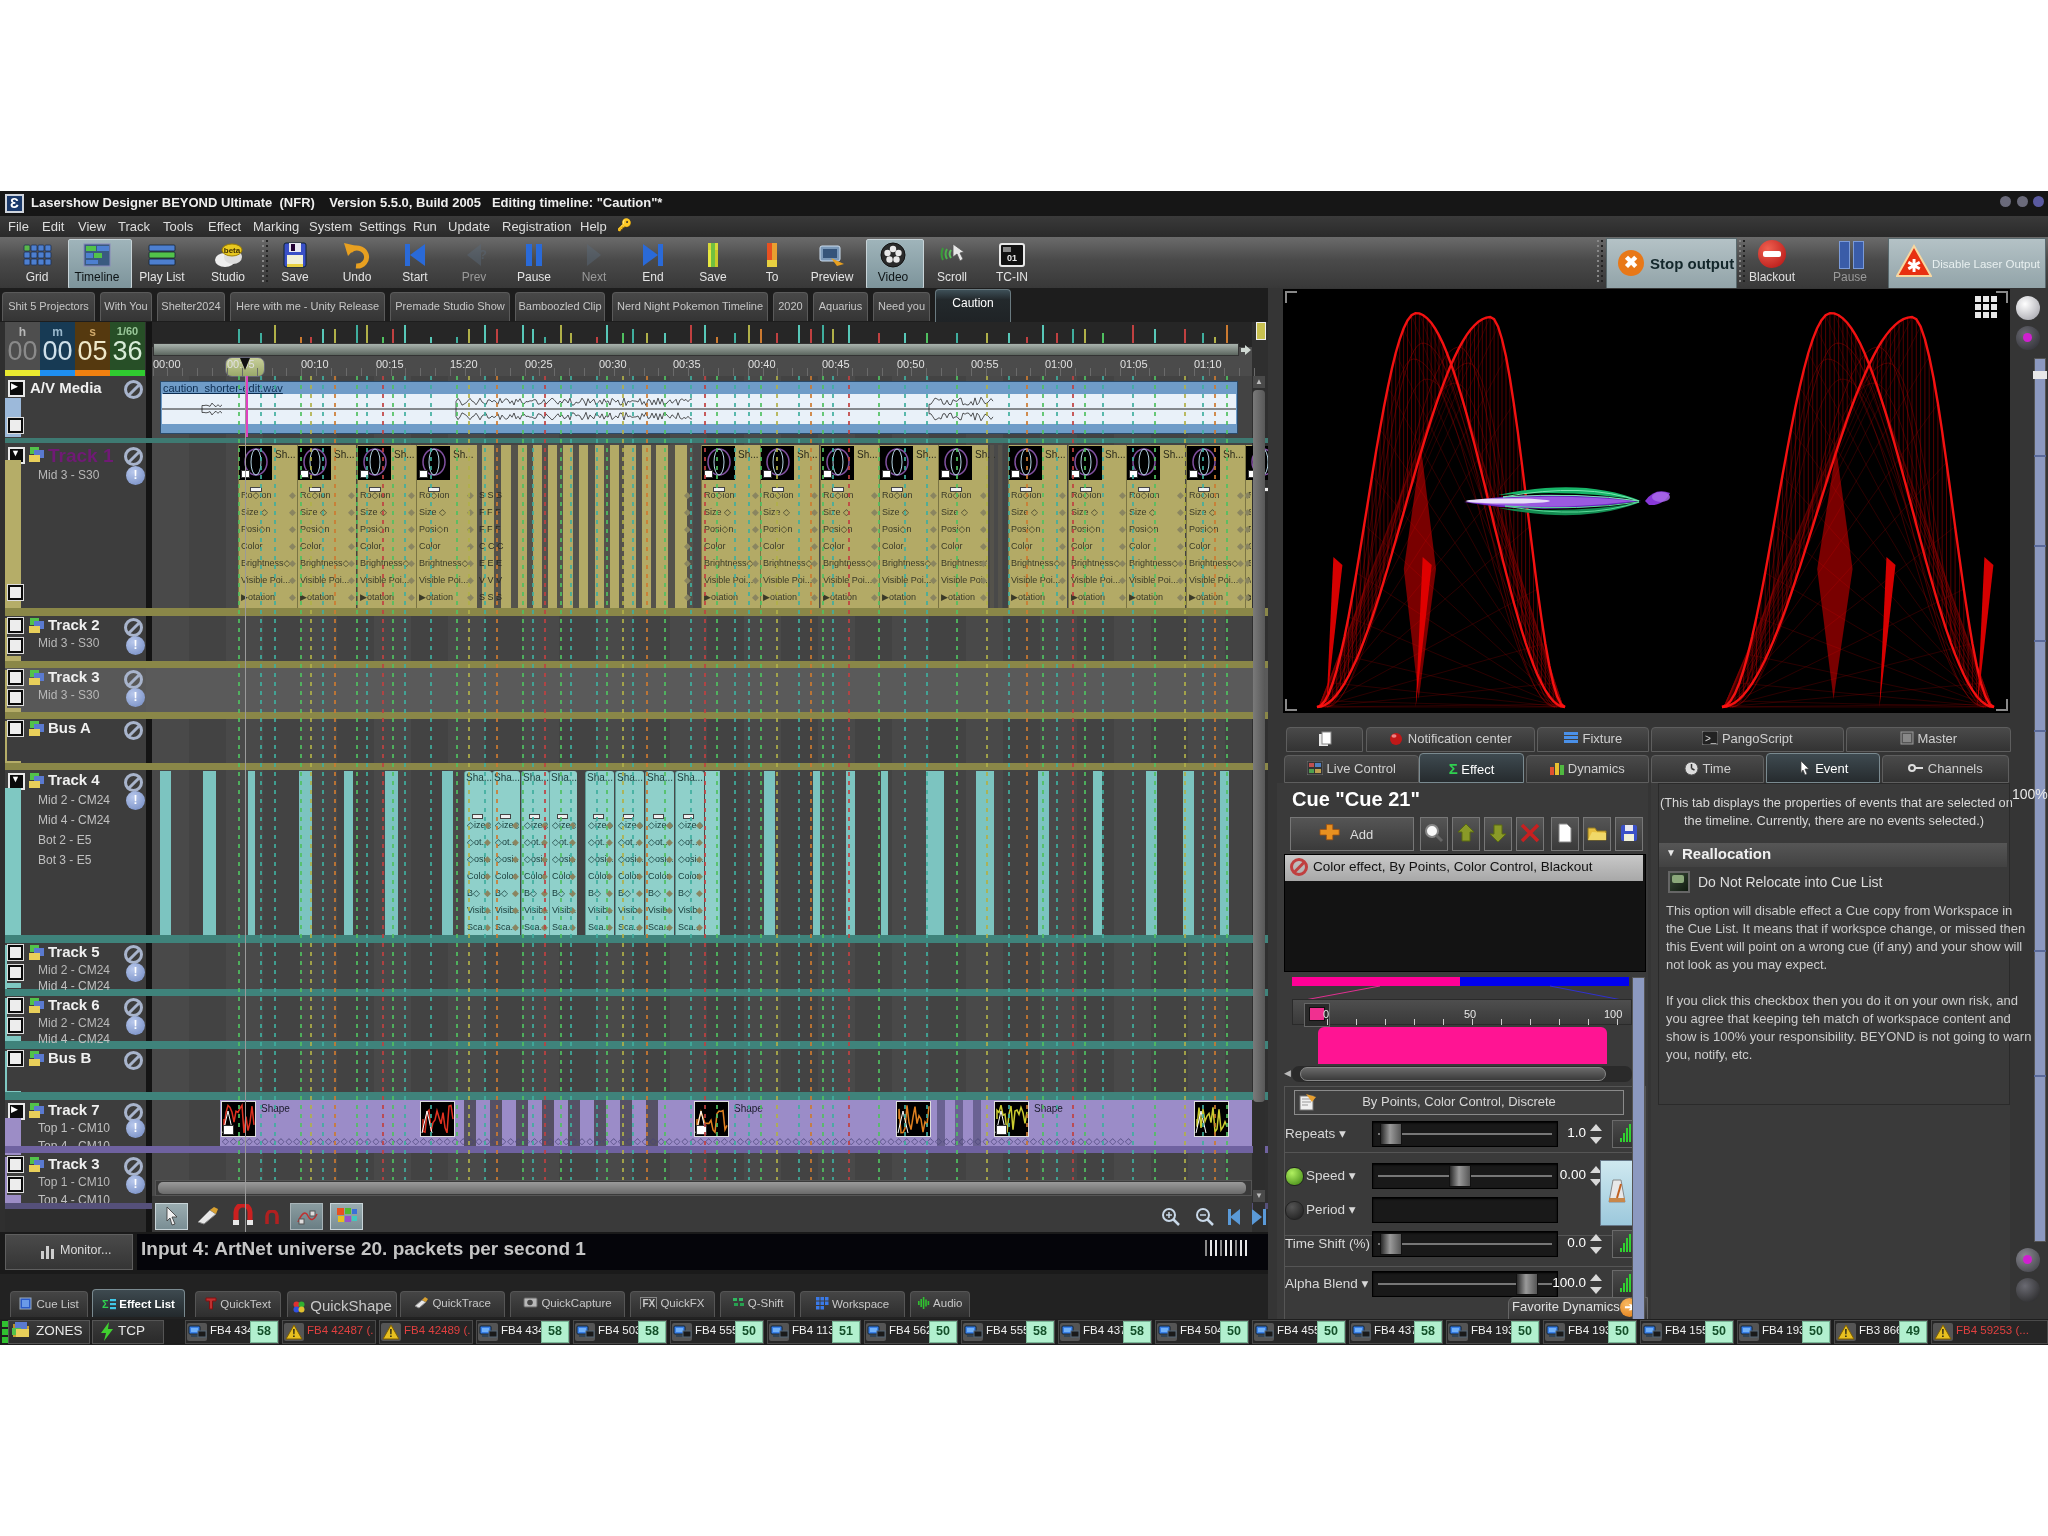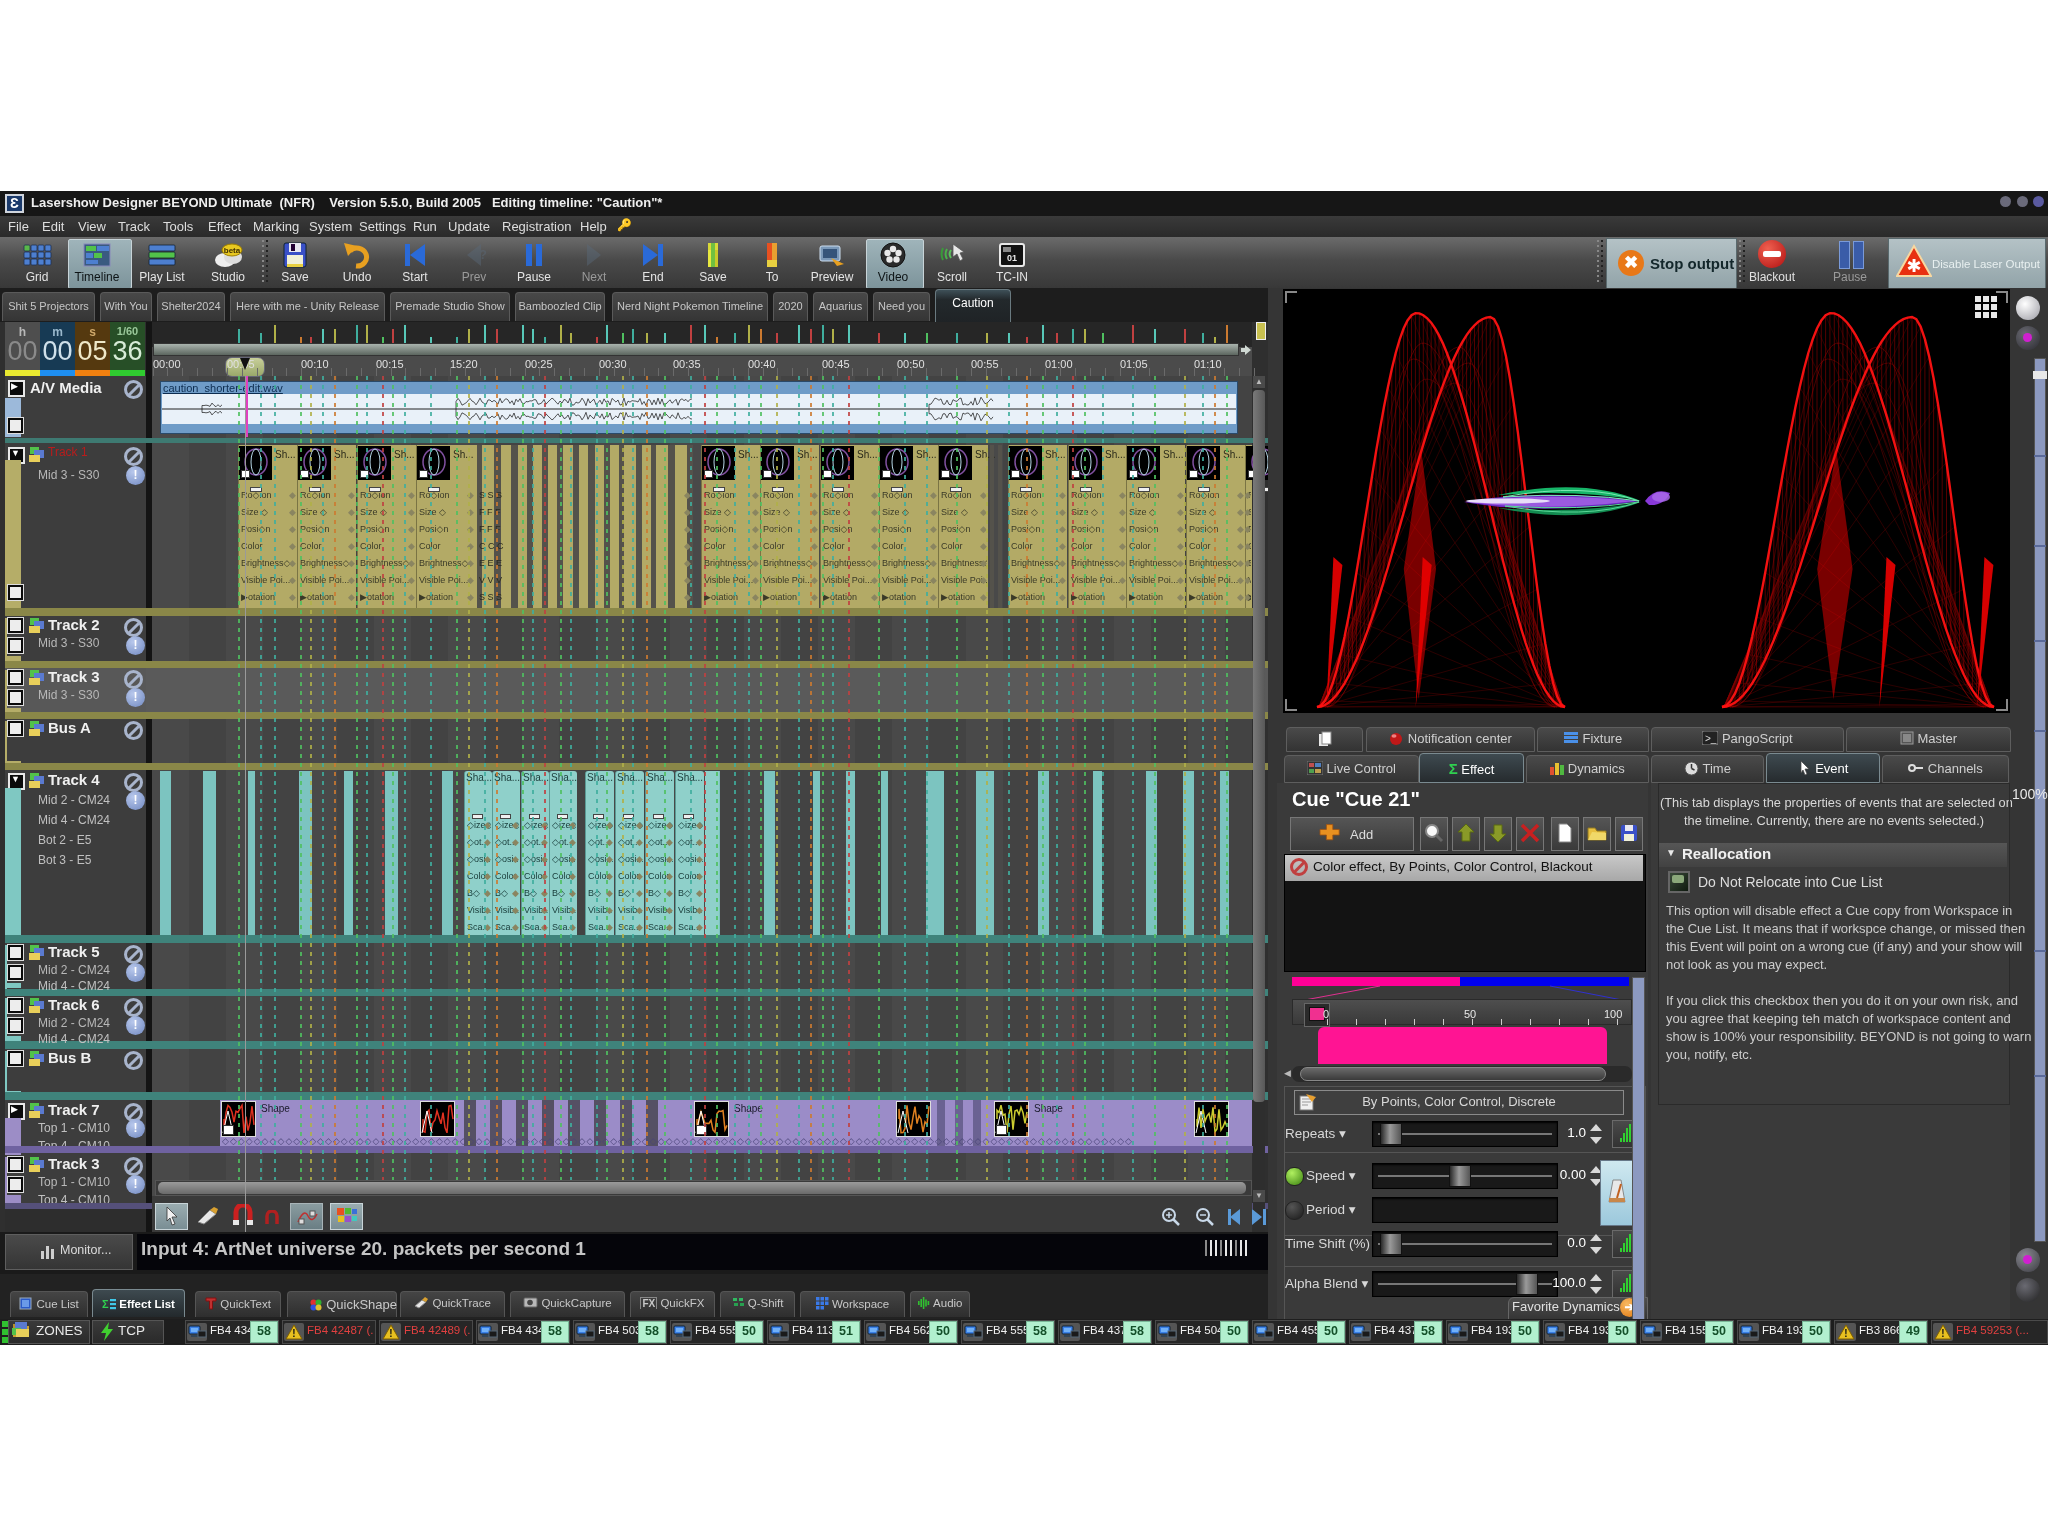--- a/index.html
+++ b/index.html
@@ -437,21 +437,21 @@
       <path d="M767 15 L767 19.6984 L769 19.8754 L771 22.8886 L773 25.9316 L775 25.1227 L777 23.7119 L779 25.1187 L781 19.8583 L783 19.7891 L785 23.8005 L787 19.6108 L789 19.1187 L791 24.3316 L793 23.0581 L795 22.6529 L797 25.1225 L799 26.0191 L801 19.0773 L803 20.207 L805 18.9545 L807 19.4211 L809 22.3983 L811 18.8341 L813 26.1097 L815 19.1323 L817 21.3352 L819 26.7762 L821 23.6916 L823 20.275 L825 20.9284 L827 22.8685 L829 25.3818 L831 22.8651 " fill="none" stroke="#111" stroke-width="0.7"></path>
     </svg></div>
 <div class="a" style="left:5px;top:438px;width:1263px;height:5px;background:#3e7a72;"></div>
 <div class="a" style="left:8px;top:447px;width:17px;height:17px;background:#0a0a0a;border:2px solid #e8e8e8;box-sizing:border-box;"></div>
 <div class="a" style="left:11px;top:448px;font-size:9px;color:#fff;font-weight:400;white-space:nowrap;">▼</div>
 <div class="a" style="left:28px;top:447px;width:18px;height:16px;"><svg width="18" height="16">
       <rect x="2" y="0" width="9" height="7" fill="#52c24a"></rect>
       <rect x="6" y="3" width="10" height="8" fill="#5a7ad0"></rect>
       <rect x="1" y="8" width="11" height="7" fill="#e8cf5a"></rect>
     </svg></div>
-<div class="a" style="left:48px;top:445px;font-size:12px;color:#b91c1c;font-weight:400;white-space:nowrap;">Track 1</div>
+<div class="a" style="left:48px;top:445px;font-size:19px;color:#701a75;font-weight:700;white-space:nowrap;">Track 1</div>
 <div class="a" style="left:124px;top:447px;width:19px;height:19px;border:3px solid #a8b4cc;border-radius:12px;box-sizing:border-box;">
     <div style="position:absolute;left:-1px;top:6px;width:15px;height:3px;background:#a8b4cc;transform:rotate(-45deg)"></div>
   </div>
 <div class="a" style="left:38px;top:468px;font-size:12px;color:#b8b8b8;font-weight:400;white-space:nowrap;">Mid 3 - S30</div>
 <div class="a" style="left:126px;top:466px;width:19px;height:19px;background:radial-gradient(circle at 7px 6px,#b8c8ec,#7088c0);border-radius:10px;color:#fff;font-weight:700;font-size:12px;text-align:center;line-height:19px;">!</div>
 <div class="a" style="left:5px;top:460px;width:16px;height:148px;background:#b5ad68;"></div>
 <div class="a" style="left:8px;top:585px;width:15px;height:15px;background:#ededed;border:2px solid #0a0a0a;box-sizing:border-box;box-shadow:0 0 0 1px #dddddd;"></div>
 <div class="a" style="left:238px;top:445px;width:59px;height:163px;background:#b3aa66;border-left:1px solid #7a7444;box-sizing:border-box;"></div>
 <div class="a" style="left:239px;top:446px;width:33px;height:34px;background:#000;"></div>
 <div class="a" style="left:239px;top:446px;width:33px;height:34px;"><svg width="33" height="34">
@@ -1884,21 +1884,21 @@
       <text x="0" y="11" fill="#30d050" font-size="11" font-weight="700">Σ</text>
       <rect x="8" y="2" width="6" height="2.2" fill="#40c8e8"></rect>
       <rect x="8" y="6" width="6" height="2.2" fill="#40c8e8"></rect>
       <rect x="8" y="10" width="6" height="2.2" fill="#40c8e8"></rect>
     </svg> Effect List</div>
 <div class="a" style="left:195px;top:1291px;width:86px;height:26px;background:linear-gradient(#454545,#2e2e2e);border:1px solid #555;border-bottom:none;border-radius:4px 4px 0 0;box-sizing:border-box;"></div>
 <div class="a" style="left:195px;top:1297px;width:86px;text-align:center;color:#c8c8c8;font-size:11.5px;white-space:nowrap;font-weight:400;overflow:hidden;"><svg width="12" height="13" style="vertical-align:-2px">
       <path d="M1 1 L11 1 L11 4 L7.5 4 L7.5 12 L4.5 12 L4.5 4 L1 4 Z" fill="#c03030" stroke="#801010"></path>
     </svg> QuickText</div>
 <div class="a" style="left:287px;top:1291px;width:110px;height:26px;background:linear-gradient(#454545,#2e2e2e);border:1px solid #555;border-bottom:none;border-radius:4px 4px 0 0;box-sizing:border-box;"></div>
-<div class="a" style="left:287px;top:1297px;width:110px;text-align:right;color:#c8c8c8;font-size:13px;white-space:nowrap;font-weight:400;overflow:hidden;"><svg width="14" height="14" style="vertical-align:-3px">
+<div class="a" style="left:287px;top:1297px;width:110px;text-align:center;color:#c8c8c8;font-size:15px;white-space:nowrap;font-weight:400;overflow:hidden;"><svg width="14" height="14" style="vertical-align:-3px">
       <circle cx="4.5" cy="4.5" r="3" fill="#e03030"></circle>
       <circle cx="9.5" cy="4.5" r="3" fill="#30b030"></circle>
       <circle cx="4.5" cy="9.5" r="3" fill="#3050e0"></circle>
       <circle cx="9.5" cy="9.5" r="3" fill="#e0c030"></circle>
     </svg> QuickShape</div>
 <div class="a" style="left:400px;top:1291px;width:105px;height:26px;background:linear-gradient(#454545,#2e2e2e);border:1px solid #555;border-bottom:none;border-radius:4px 4px 0 0;box-sizing:border-box;"></div>
 <div class="a" style="left:400px;top:1297px;width:105px;text-align:center;color:#c8c8c8;font-size:11.5px;white-space:nowrap;font-weight:400;overflow:hidden;"><svg width="15" height="12" style="vertical-align:-2px">
       <path d="M1 9 L8 3 L12 5 L5 11 Z" fill="#e8e8e8" stroke="#888"></path>
       <path d="M8 3 L12 5 L14 2 L11 0 Z" fill="#d8a030"></path>
     </svg> QuickTrace</div>

